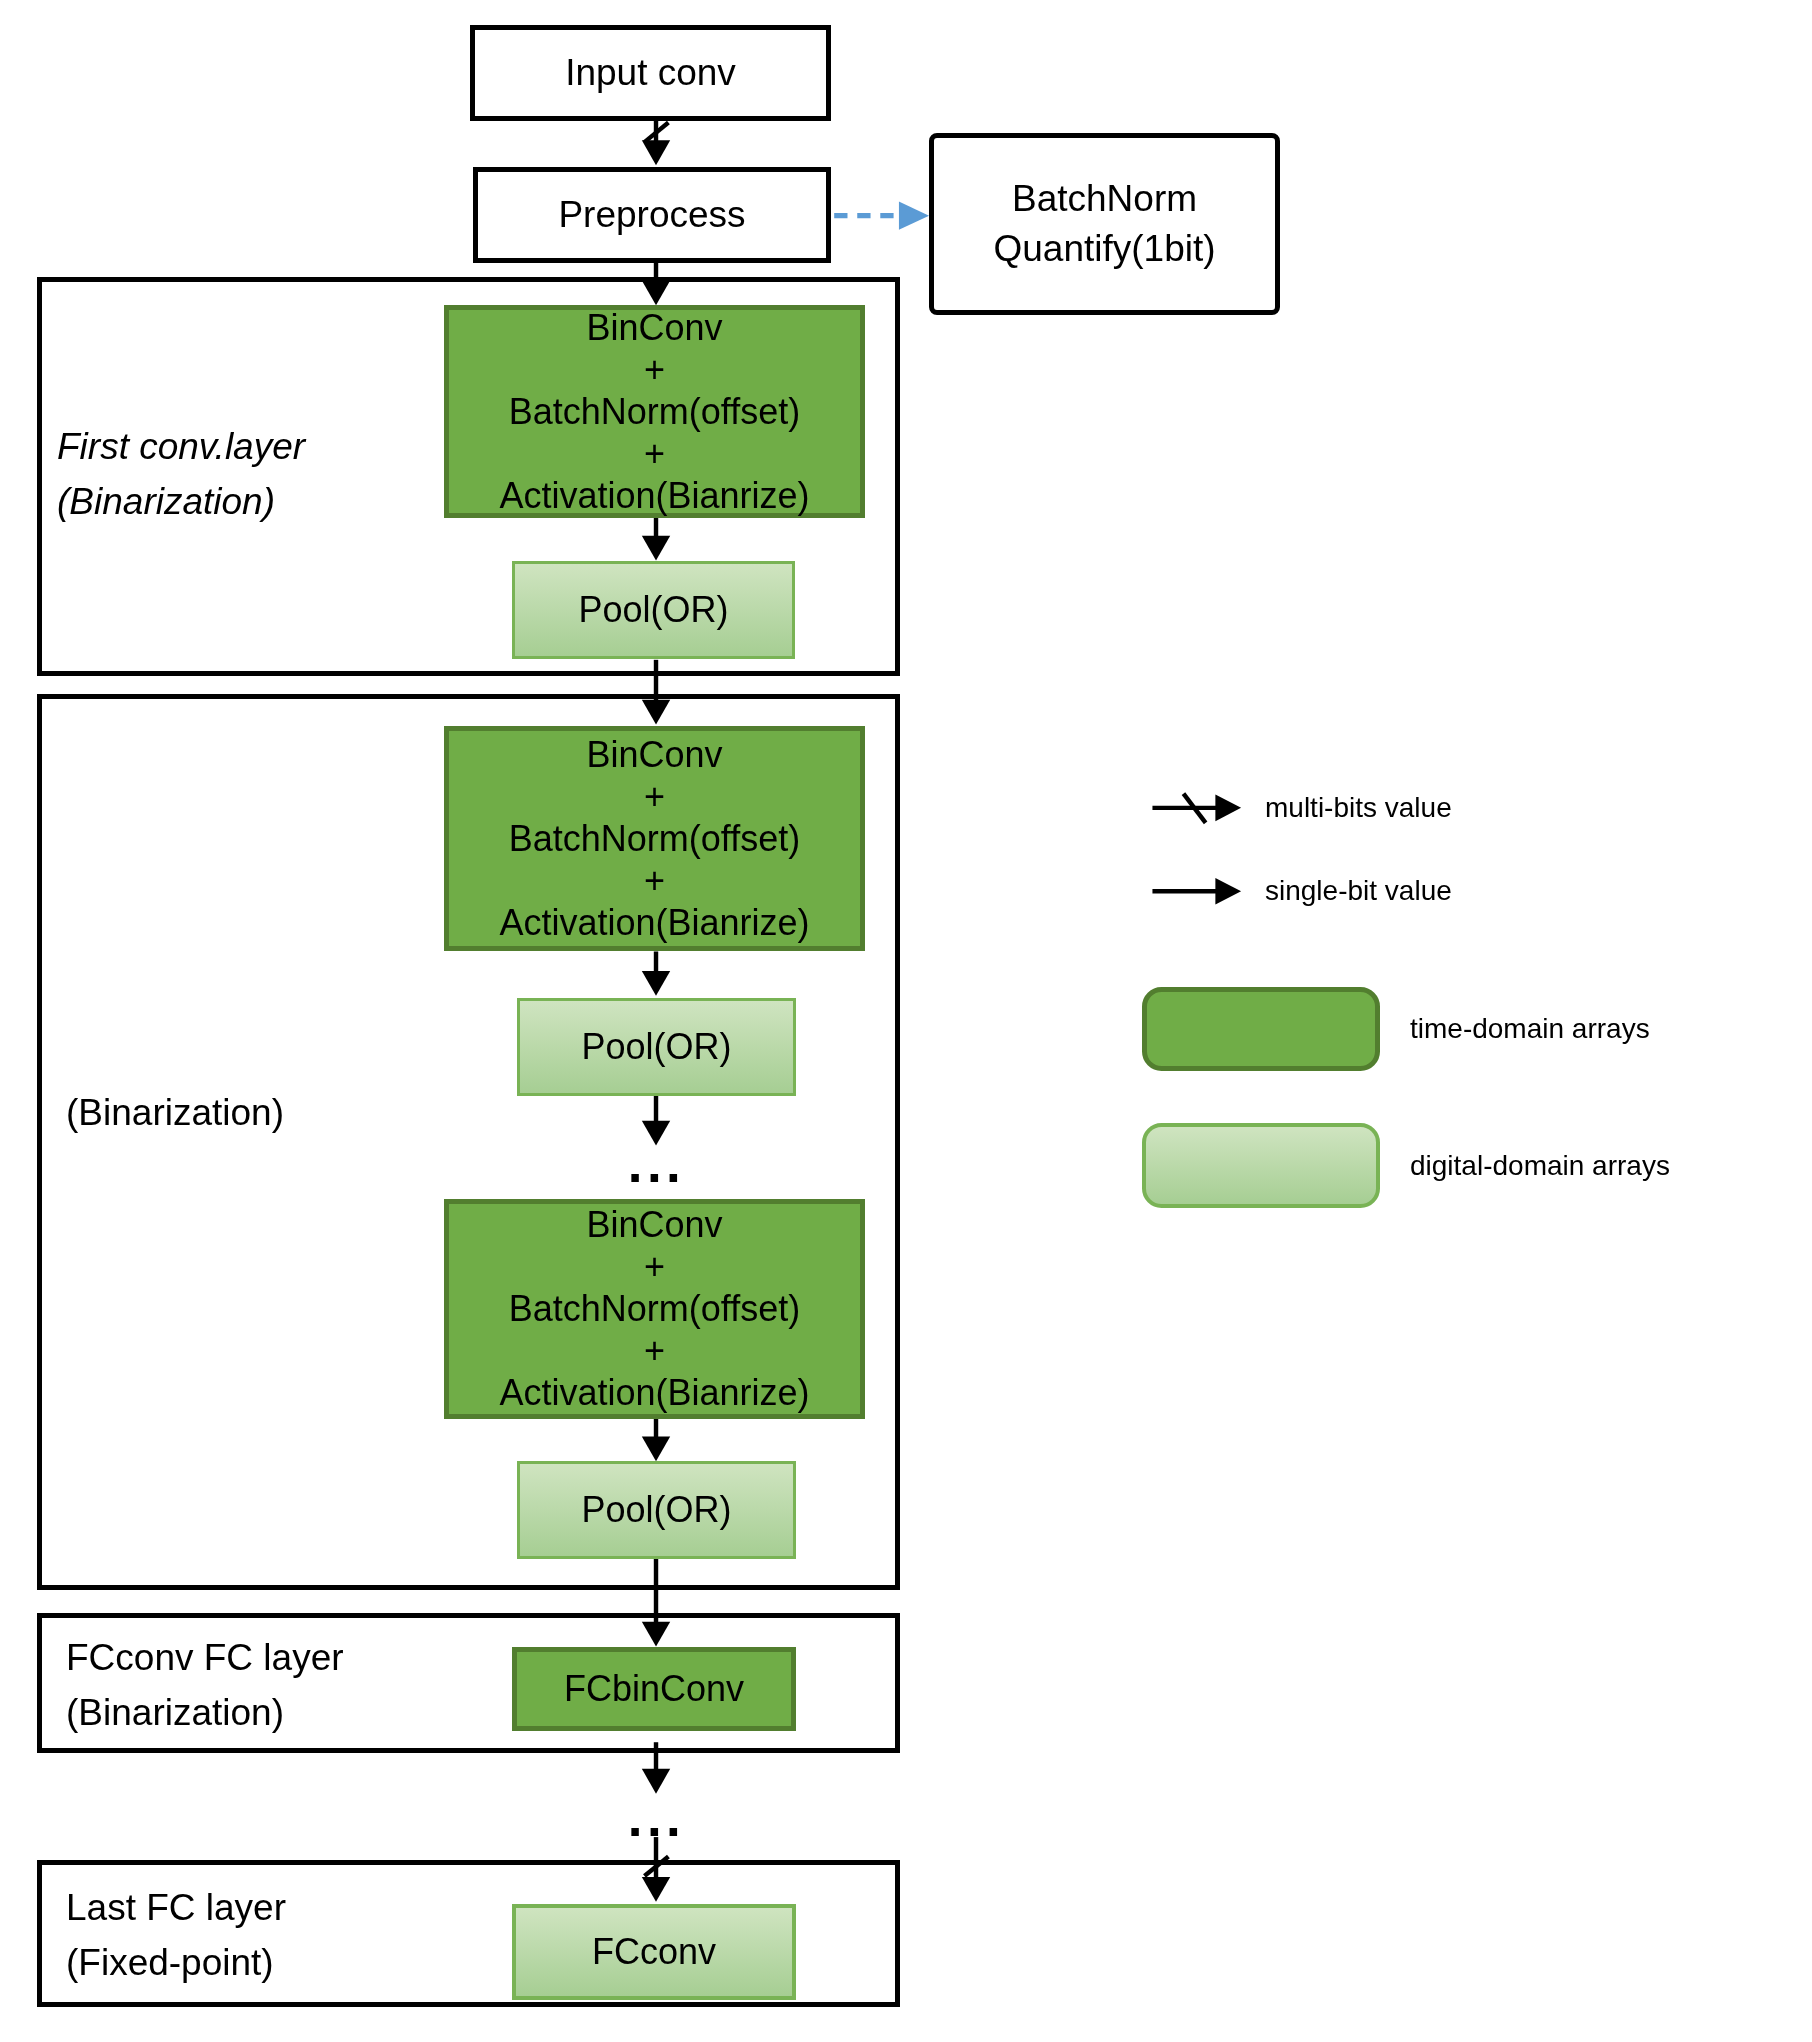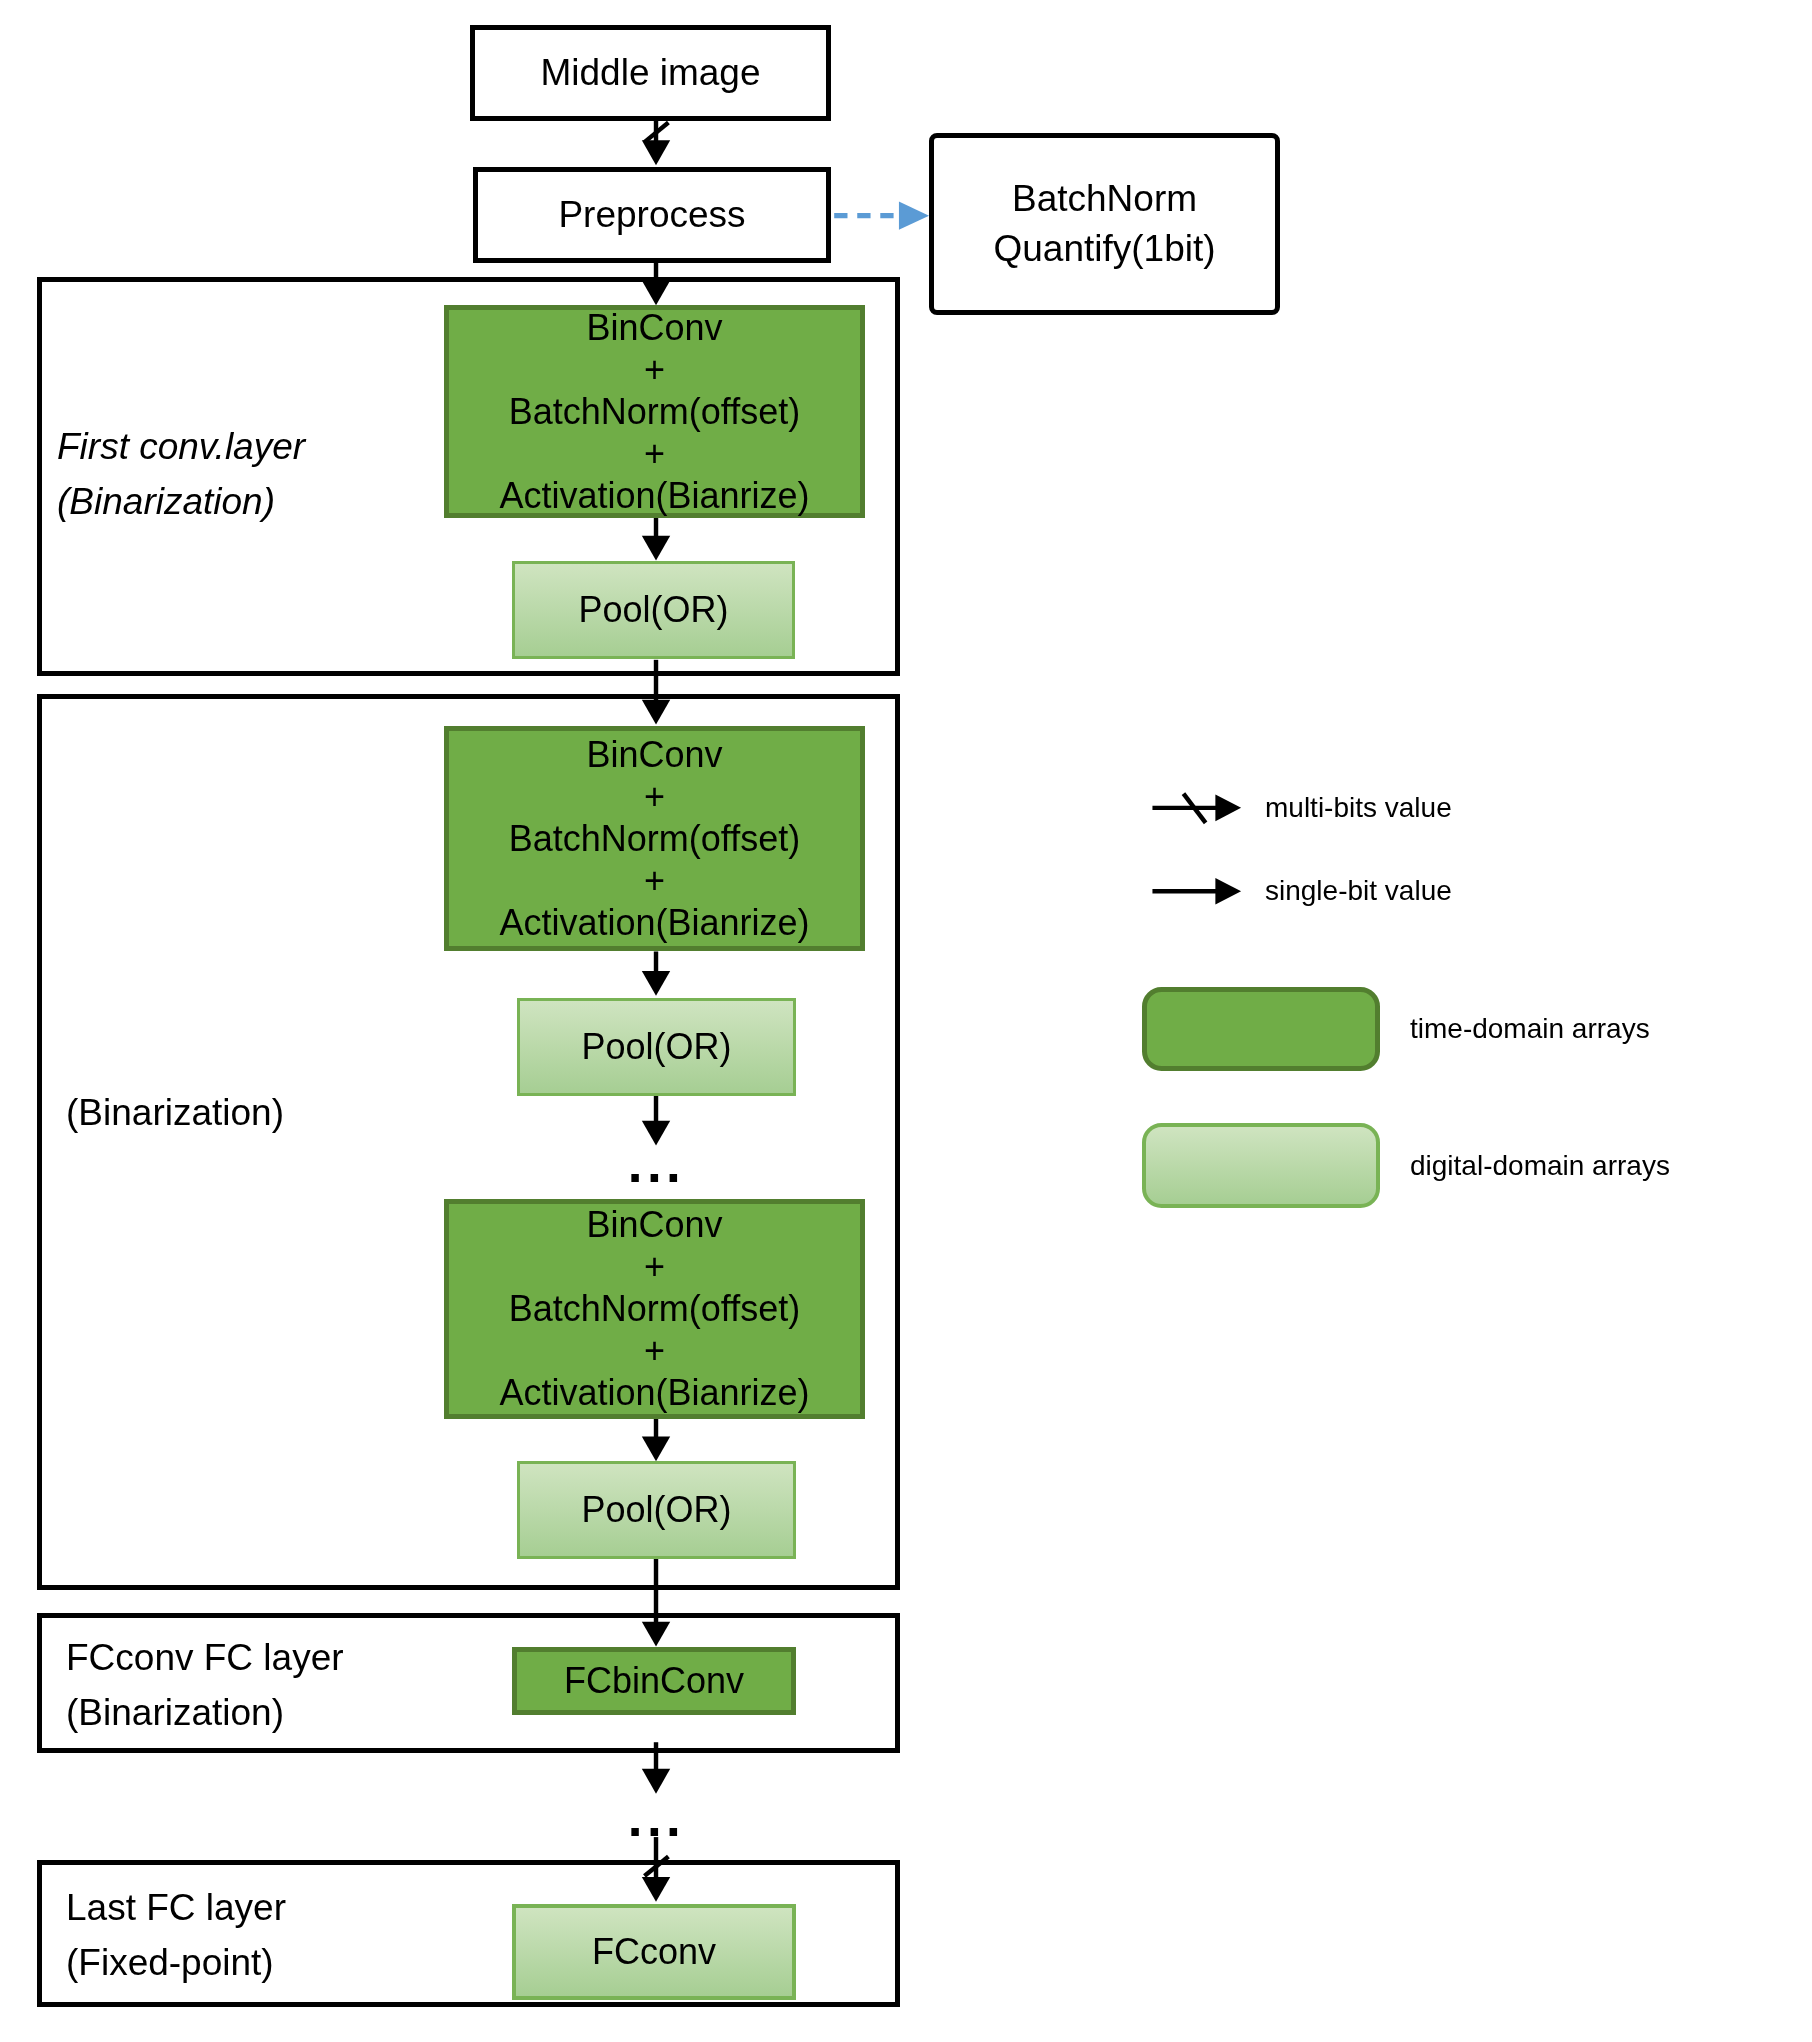--- a/index.html
+++ b/index.html
@@ -106,21 +106,21 @@
       <polygon points="1400,911 1371,896 1371,926"></polygon>
     </g>
 
     <g>
       <line x1="1300" y1="1005" x2="1373" y2="1005"></line>
       <polygon points="1400,1005 1371,990 1371,1020"></polygon>
     </g>
   </svg>
 
   <div class="abs box plainbox" style="left:470px;top:25px;width:361px;height:96px;">
-    <span>Middle image</span>
+    <span>Input conv</span>
   </div>
 
   <div class="abs box plainbox" style="left:473px;top:167px;width:358px;height:96px;justify-content:center;">
     <span>Preprocess</span>
   </div>
 
   <div class="abs box roundbox" style="left:929px;top:133px;width:351px;height:182px;flex-direction:column;">
     <span>BatchNorm</span>
     <span>Quantify(1bit)</span>
   </div>
@@ -176,21 +176,21 @@
   <div class="abs box lightbox" style="left:517px;top:998px;width:279px;height:98px;">
     <span>Pool(OR)</span>
   </div>
   <div class="abs box lightbox" style="left:517px;top:1461px;width:279px;height:98px;">
     <span>Pool(OR)</span>
   </div>
 
   <div class="abs dots" style="left:590px;top:1146px;width:133px;">...</div>
   <div class="abs dots" style="left:590px;top:1800px;width:133px;">...</div>
 
-  <div class="abs box darkbox" style="left:512px;top:1647px;width:284px;height:68px;">
+  <div class="abs box darkbox" style="left:512px;top:1647px;width:284px;height:84px;">
     <span>FCbinConv</span>
   </div>
   <div class="abs box lightbox" style="left:512px;top:1904px;width:284px;height:96px;border-width:4.4px;">
     <span>FCconv</span>
   </div>
 
   <div class="abs legend-text" style="left:1265px;top:786px;height:44px;">multi-bits value</div>
   <div class="abs legend-text" style="left:1265px;top:869px;height:44px;">single-bit value</div>
 
   <div class="abs legend-swatch swatch-dark" style="left:1142px;top:987px;width:238px;height:84px;"></div>

